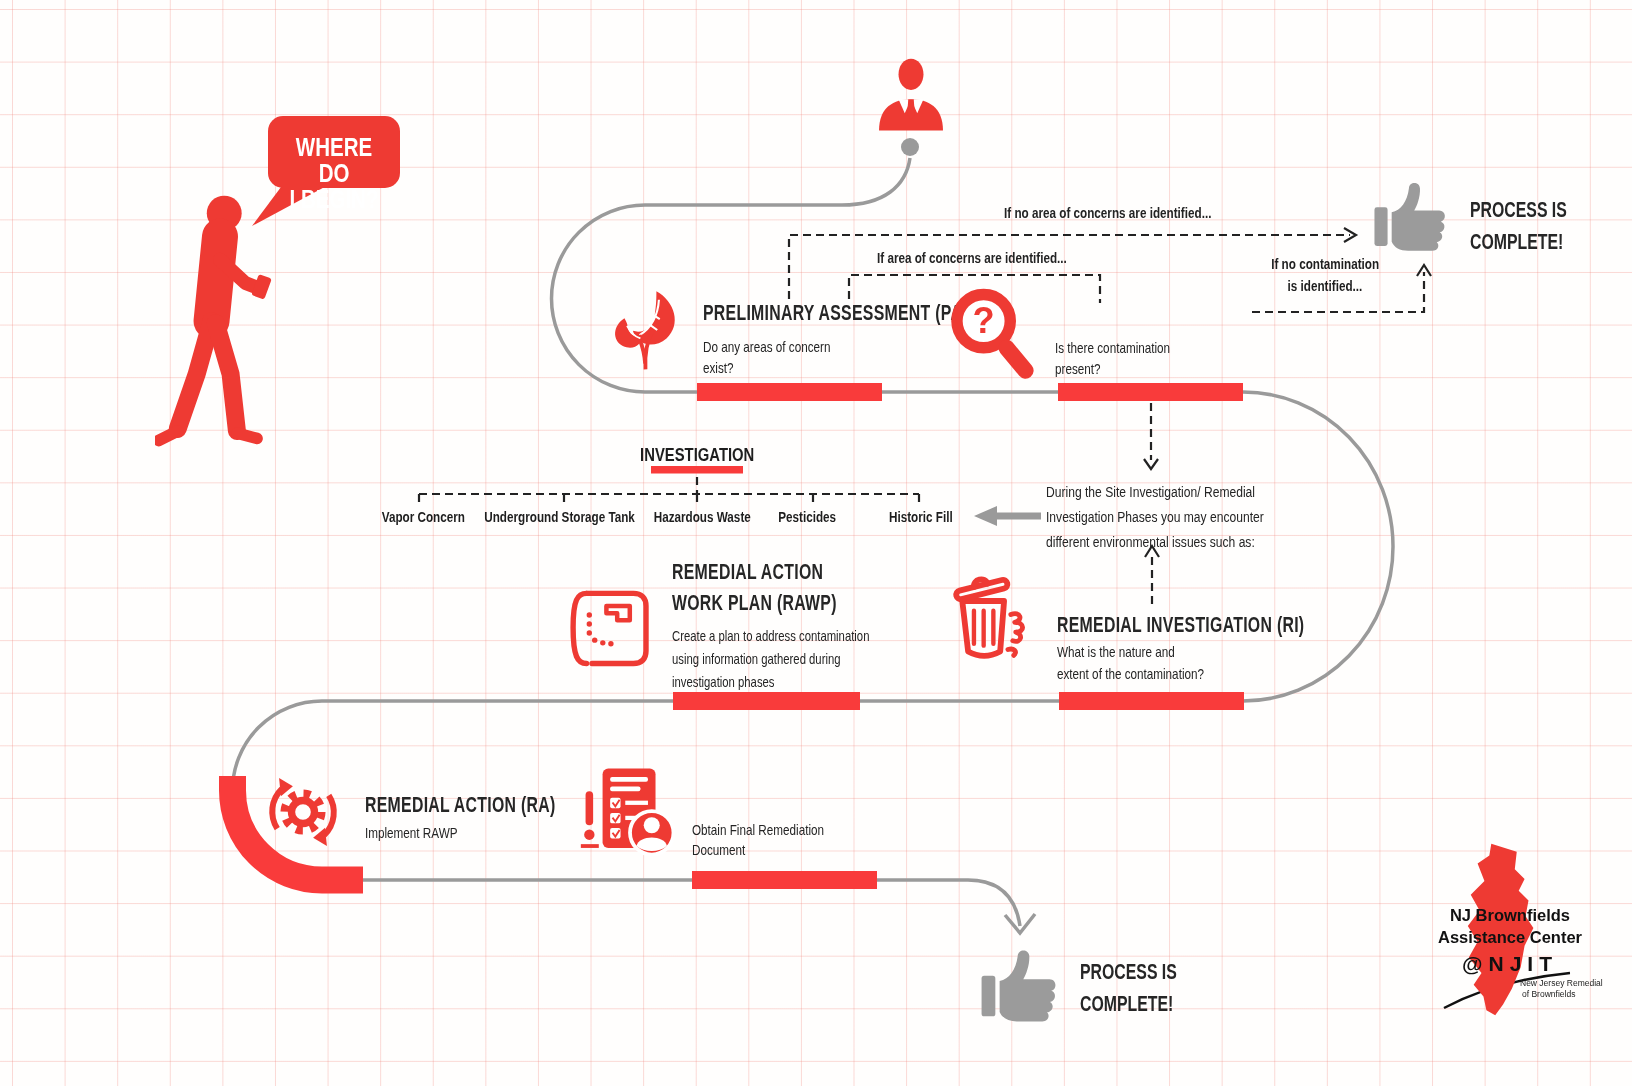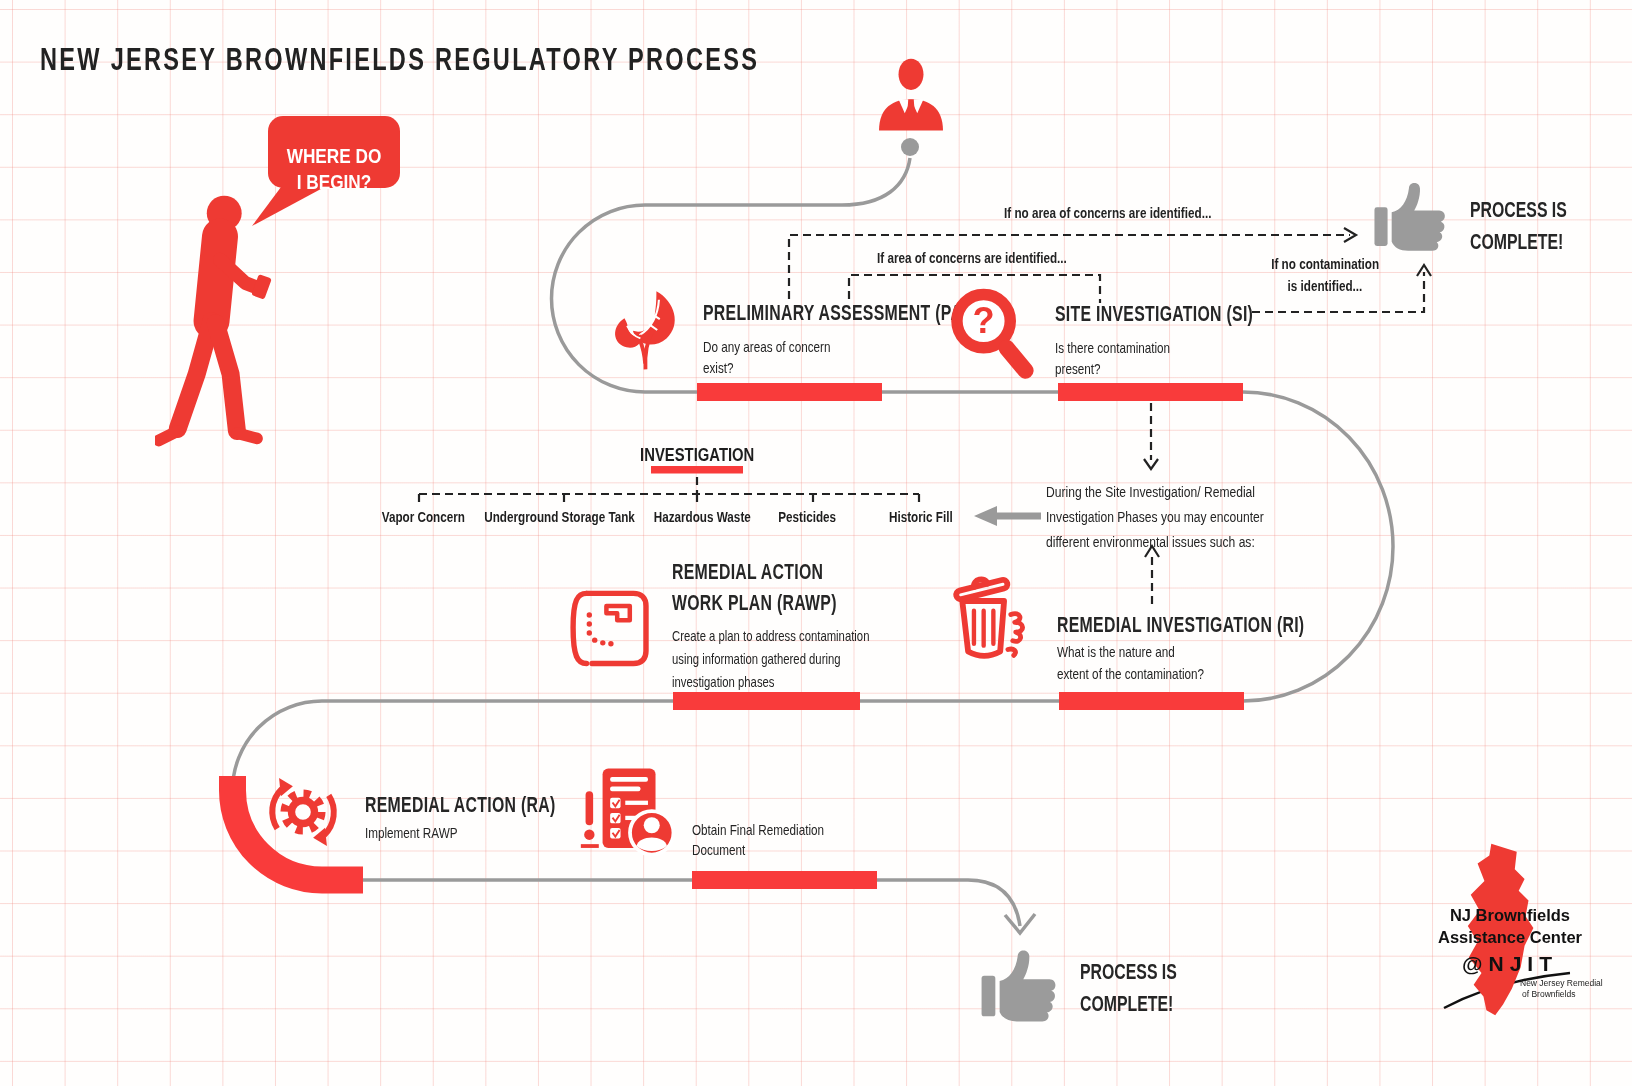--- a/index.html
+++ b/index.html
@@ -21,21 +21,21 @@
   .h .cx, .hline{transform:scaleX(.72);transform-origin:0 0;display:block;white-space:nowrap;}
   .title{font-weight:700;font-size:31px;letter-spacing:3px;color:#222;transform:scaleX(.76);transform-origin:0 0;display:inline-block;white-space:nowrap;}
   .b{font-size:15px;font-weight:500;line-height:21px;}
   .b .bl{transform:scaleX(.78);transform-origin:0 0;display:block;white-space:nowrap;}
   .lb{font-size:15px;font-weight:700;}
   .ctr{position:absolute;width:300px;text-align:center;}
   .ctr span{display:inline-block;transform:scaleX(.78);white-space:nowrap;}
   .bubble{
     position:absolute;left:268px;top:116px;width:132px;height:72px;
     background:#EE3A33;border-radius:15px;color:#fff;text-align:center;
-    font-weight:700;font-size:21px;line-height:26px;padding-top:27px;box-sizing:border-box;
+    font-weight:700;font-size:25px;line-height:26px;padding-top:18px;box-sizing:border-box;
   }
   .bubble span{display:block;transform:scaleX(.82);}
   .complete{font-weight:700;font-size:22px;line-height:32px;color:#262626;}
   .complete span{display:block;transform:scaleX(.72);transform-origin:0 0;white-space:nowrap;}
   .footer-line{position:absolute;width:170px;text-align:center;font-weight:700;font-size:16.5px;color:#111;}
   .tiny{position:absolute;font-size:8.5px;color:#222;font-weight:500;}
   svg{display:block;}
 </style>
 </head>
 <body>
@@ -80,23 +80,20 @@
     <rect x="651" y="466" width="92" height="7.5" fill="#F93B3B"></rect>
 
     <path d="M1041 516 L996 516" stroke="#9A9A9A" stroke-width="7" fill="none"></path>
     <polygon points="974,516 997,506 997,526" fill="#9A9A9A"></polygon>
 
     <polygon points="284,183 332,183 252,226" fill="#EE3A33"></polygon>
 
     <path d="M1444 1008 C1478 990 1520 978 1570 973" stroke="#111" stroke-width="2.5" fill="none"></path>
   </svg>
 
-  <div class="txt" style="left:40px;top:42px">
-    <span class="title">NEW JERSEY BROWNFIELDS REGULATORY PROCESS</span>
-  </div>
 
   <svg class="abs" style="left:155px;top:192px" width="130" height="275" viewBox="0 0 120 260">
     <g fill="#EE3A33" stroke="#EE3A33">
       <circle cx="64" cy="20" r="16.5" stroke="none"></circle>
       <path d="M60 42 L52 122" stroke-width="34" stroke-linecap="round" fill="none"></path>
       <path d="M60 64 L84 86 L97 91" stroke-width="13" stroke-linecap="round" stroke-linejoin="round" fill="none"></path>
       <rect x="93" y="79" width="13" height="21" rx="2.5" transform="rotate(20 99 89)" stroke="none"></rect>
       <path d="M52 122 L38 172 L20 224" stroke-width="17" stroke-linecap="round" fill="none"></path>
       <path d="M56 124 L70 172 L76 226" stroke-width="17" stroke-linecap="round" fill="none"></path>
       <path d="M20 226 L2 235" stroke-width="11" stroke-linecap="round" fill="none"></path>
@@ -141,23 +138,20 @@
   <div class="txt b" style="left:703px;top:336px">
     <span class="bl">Do any areas of concern</span>
     <span class="bl">exist?</span>
   </div>
 
   <svg class="abs" style="left:943px;top:283px" width="106" height="100" viewBox="0 0 110 105">
     <circle cx="42" cy="40" r="28" fill="#fff" stroke="#EE3A33" stroke-width="12"></circle>
     <text x="42" y="53" text-anchor="middle" font-size="38" font-weight="bold" fill="#EE3A33" font-family="Liberation Sans, sans-serif">?</text>
     <path d="M66 68 L86 92" stroke="#EE3A33" stroke-width="17" stroke-linecap="round"></path>
   </svg>
-  <div class="txt h" style="left:1055px;top:301px">
-    <span class="hline">SITE INVESTIGATION (SI)</span>
-  </div>
   <div class="txt b" style="left:1055px;top:337px">
     <span class="bl">Is there contamination</span>
     <span class="bl">present?</span>
   </div>
 
   <svg class="abs" style="left:1372px;top:174px" width="82" height="88" viewBox="0 0 100 100">
     <g fill="#9B9B9B">
       <rect x="3" y="37" width="16" height="47" rx="3"></rect>
       <path d="M24 79 V43 C35 41 43 30 45 14 C45.5 5 58 5.5 58.5 14 C59 24 55 35 51.5 41 H82 C90 41 91.5 52 84 54.5 C90.5 56.5 89.5 66 82.5 67.5 C88 70.5 86 78.5 79 79.5 C83 83 80.5 90 73.5 90 H44 C34 90 27 86 24 79 Z"></path>
     </g>

